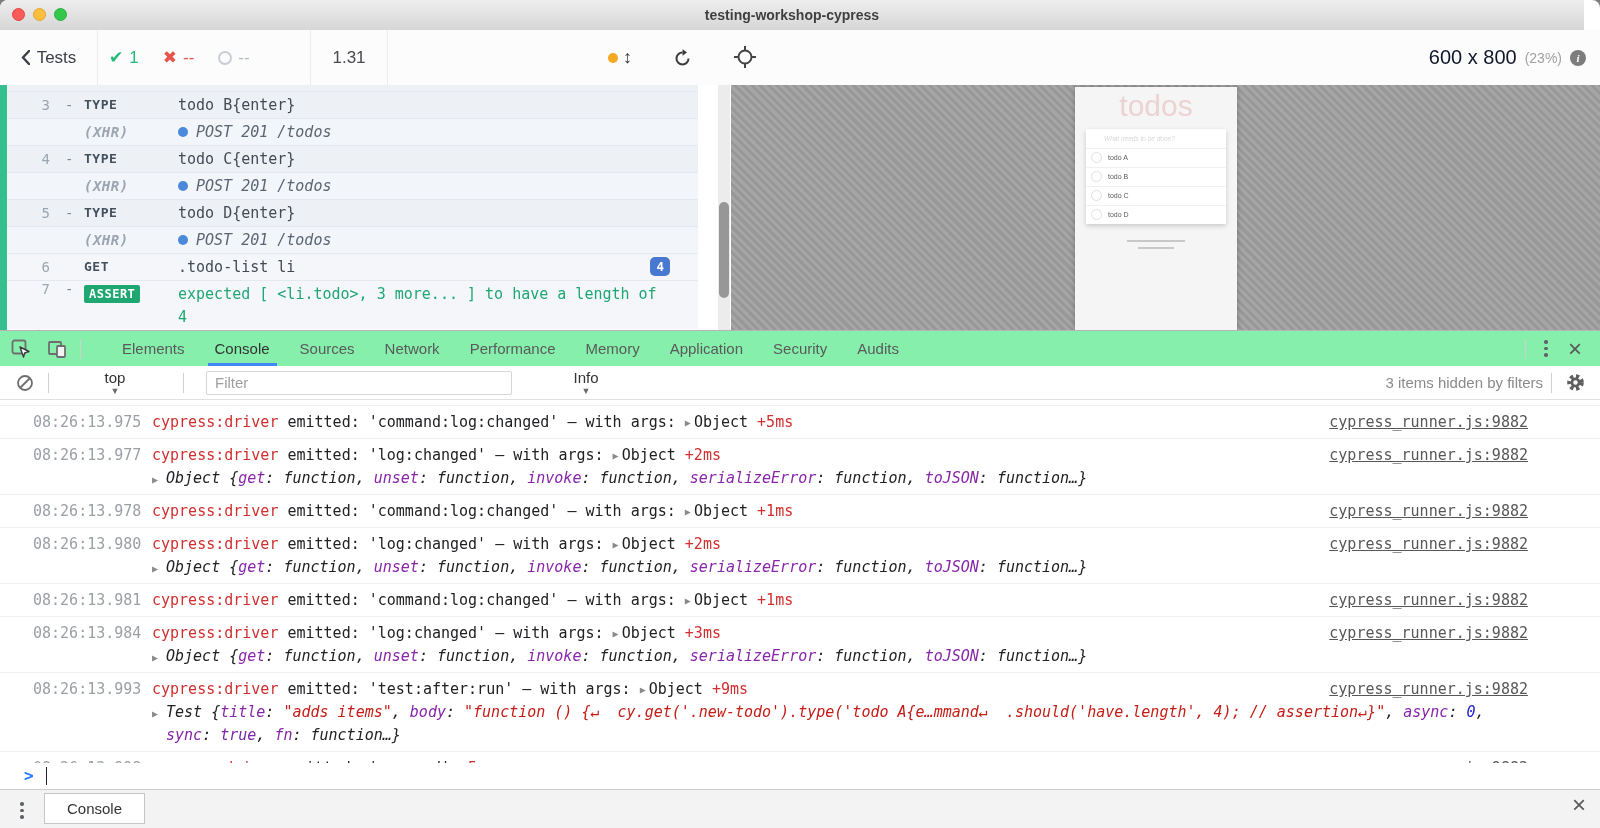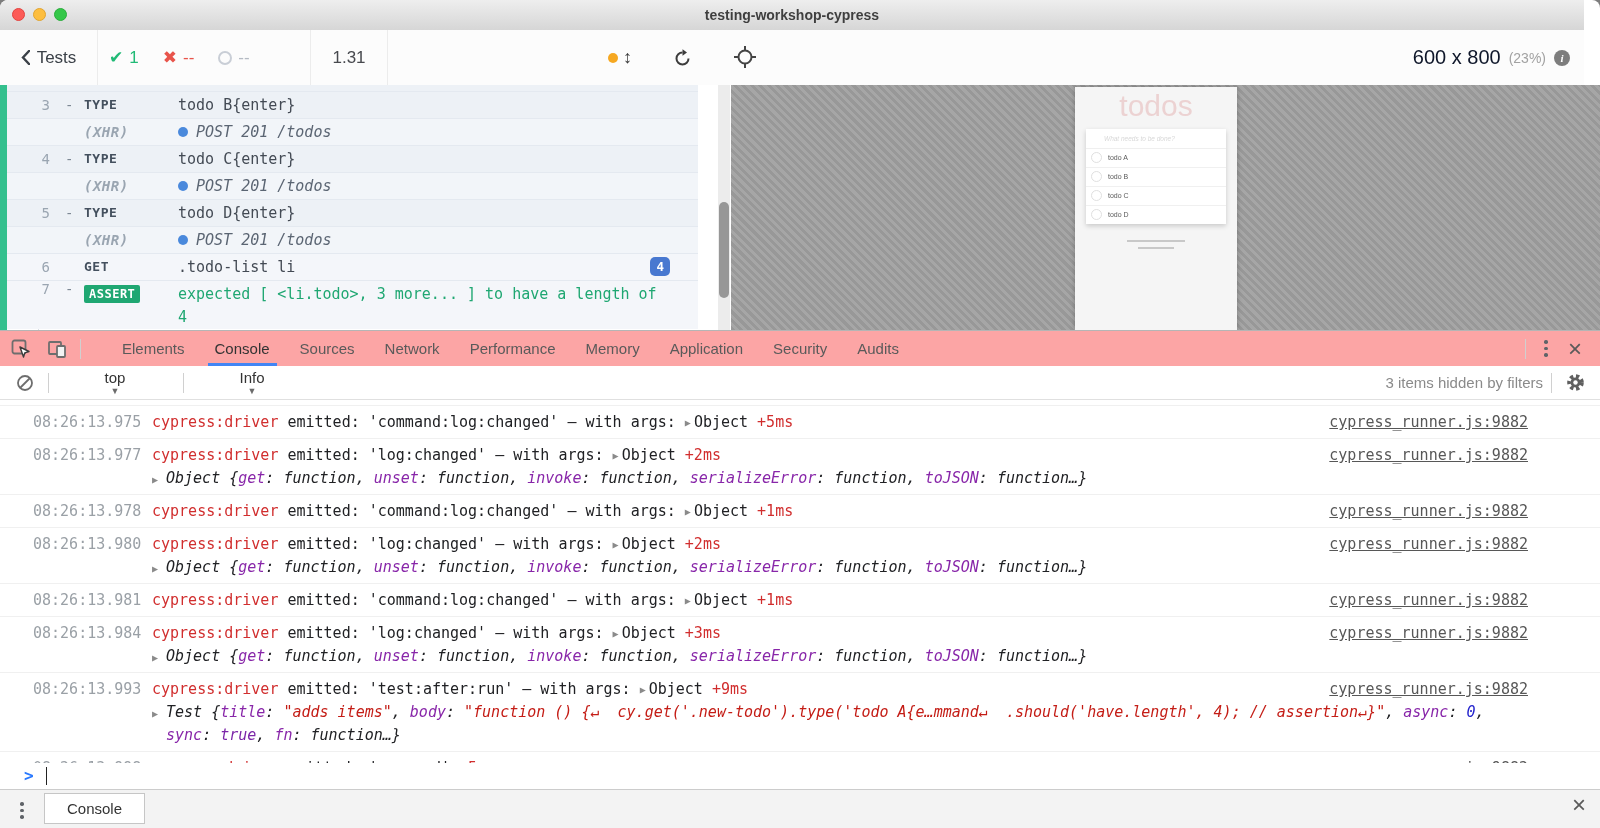--- a/index.html
+++ b/index.html
@@ -9,21 +9,21 @@
   .titlebar{position:absolute;left:0;top:0;right:16px;height:30px;
     background:linear-gradient(#eeeeee,#d6d6d6);border-bottom:1px solid #b6b6b6;}
   .lights{position:absolute;left:12px;top:8px;display:flex;gap:8px;}
   .light{width:13px;height:13px;border-radius:50%;}
   .light.red{background:#fc5b57;border:1px solid #e2433f;box-sizing:border-box;}
   .light.yellow{background:#fdbe3f;border:1px solid #e0a430;box-sizing:border-box;}
   .light.green{background:#34c749;border:1px solid #2aad3c;box-sizing:border-box;}
   .win-title{position:absolute;left:0;right:0;top:0;height:30px;line-height:30px;text-align:center;
     font-size:14px;font-weight:600;color:#3f3f3f;}
   
-  .cy-toolbar{position:absolute;left:0;top:30px;right:16px;height:55px;background:#fcfcfc;
+  .cy-toolbar{position:absolute;left:0;top:30px;right:0;height:55px;background:#fcfcfc;
     border-bottom:1px solid #d946ef;}
   .tests-btn{position:absolute;left:0;top:0;width:97px;height:100%;border-right:1px solid #ececec;
     display:flex;align-items:center;justify-content:center;gap:7px;color:#3b4148;font-size:17px;cursor:pointer;}
   .stats{position:absolute;left:97px;top:0;height:100%;display:flex;align-items:center;}
   .stat{display:flex;align-items:center;gap:6px;font-size:17px;padding:0 12px;}
   .stat.pass{color:#21ba76;}
   .stat.fail{color:#e8544b;}
   .stat.pend{color:#b4bac3;}
   .pend-ring{width:14px;height:14px;border:2px solid #c9ced6;border-radius:50%;box-sizing:border-box;}
   .duration{position:absolute;left:310px;top:0;width:76px;height:100%;border-left:1px solid #ececec;
@@ -83,21 +83,21 @@
   .todo-input .ph{position:absolute;left:18px;top:0;line-height:19px;font-size:6.5px;
     font-style:italic;color:#d8d8d8;}
   .todo-item{position:relative;height:18px;border-bottom:1px solid #f0f0f0;}
   .todo-item:last-child{border-bottom:none;}
   .todo-check{position:absolute;left:5px;top:3px;width:11px;height:11px;border:1px solid #e0e0e0;
     border-radius:50%;box-sizing:border-box;background:#fff;}
   .todo-label{position:absolute;left:22px;top:0;line-height:18px;font-size:7px;color:#5a5a5a;}
   .credit-line{position:absolute;left:50%;transform:translateX(-50%);height:2px;background:#c8c8c8;}
   
   .devtools{position:absolute;left:0;top:330px;right:0;height:498px;background:#fff;border-top:1px solid #b5b5b5;box-sizing:border-box;}
-  .dt-tabbar{position:absolute;left:0;top:0;right:0;height:35px;background:#fca5a5;border-bottom:1px solid #d7d7d7;
+  .dt-tabbar{position:absolute;left:0;top:0;right:0;height:35px;background:#86efac;border-bottom:1px solid #d7d7d7;
     display:flex;align-items:center;}
   .dt-iconbtn{width:30px;height:26px;display:flex;align-items:center;justify-content:center;margin-left:6px;cursor:pointer;}
   .dt-sep{width:1px;height:20px;background:#d0d0d0;margin:0 8px;}
   .dt-tabs{display:flex;height:100%;margin-left:18px;}
   .dt-tab{position:relative;padding:0 15px;display:flex;align-items:center;font-size:15px;color:#5a5a5a;cursor:pointer;}
   .dt-tab.active{color:#333;}
   .dt-tab.active::after{content:"";position:absolute;left:8px;right:8px;bottom:0;height:3px;background:#4285f4;}
   .dt-right{margin-left:auto;display:flex;align-items:center;margin-right:8px;}
   .kebab{display:flex;flex-direction:column;gap:3px;padding:6px 10px;cursor:pointer;}
   .kebab i{width:3.5px;height:3.5px;border-radius:50%;background:#5f6368;}
@@ -344,20 +344,21 @@
               <line x1="4" y1="14" x2="14" y2="4" stroke="#6e6e6e" stroke-width="1.8"></line>
             </svg>
         </span>
       </div>
       <div class="dt-sep"></div>
       <div class="dd" style="width:104px;margin-left:6px;">
         <span>top</span>
         <span class="caret">▼</span>
       </div>
       <div class="dt-sep" style="margin-left:16px;"></div>
+      <input class="filter-input" placeholder="Filter" style="">
       <div class="dd" style="width:104px;margin-left:8px;">
         <span>Info</span>
         <span class="caret">▼</span>
       </div>
       <div class="hidden-note">3 items hidden by filters</div>
       <div class="dt-sep"></div>
       <div class="dt-iconbtn" style="margin-right:10px;margin-left:0;">
         <span>
           <svg width="19" height="19" viewBox="0 0 19 19">
               <circle cx="9.5" cy="9.5" r="6" fill="none" stroke="#5f5f5f" stroke-width="4.6" stroke-dasharray="3 2.6"></circle>

